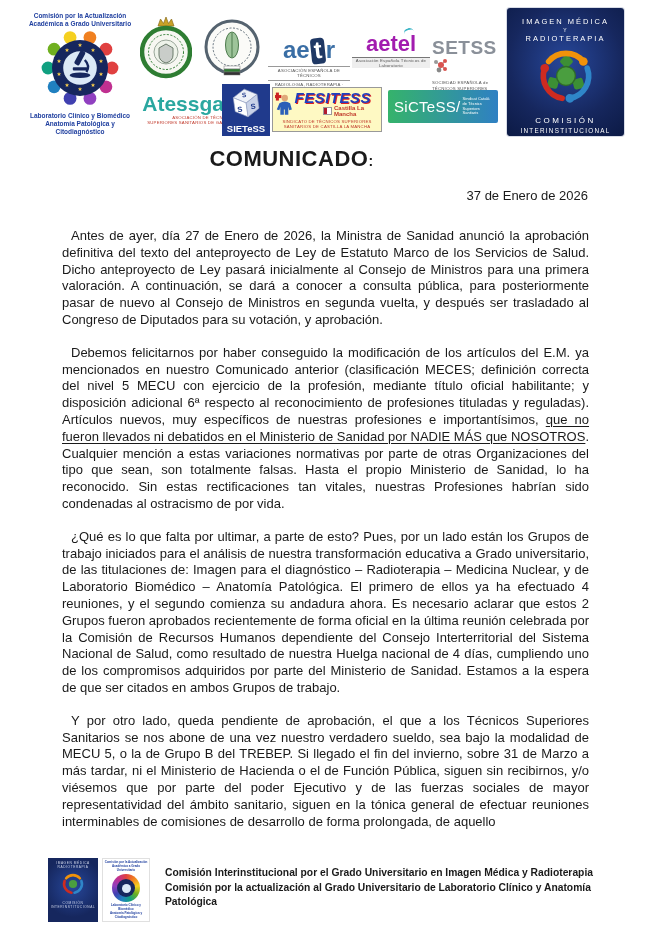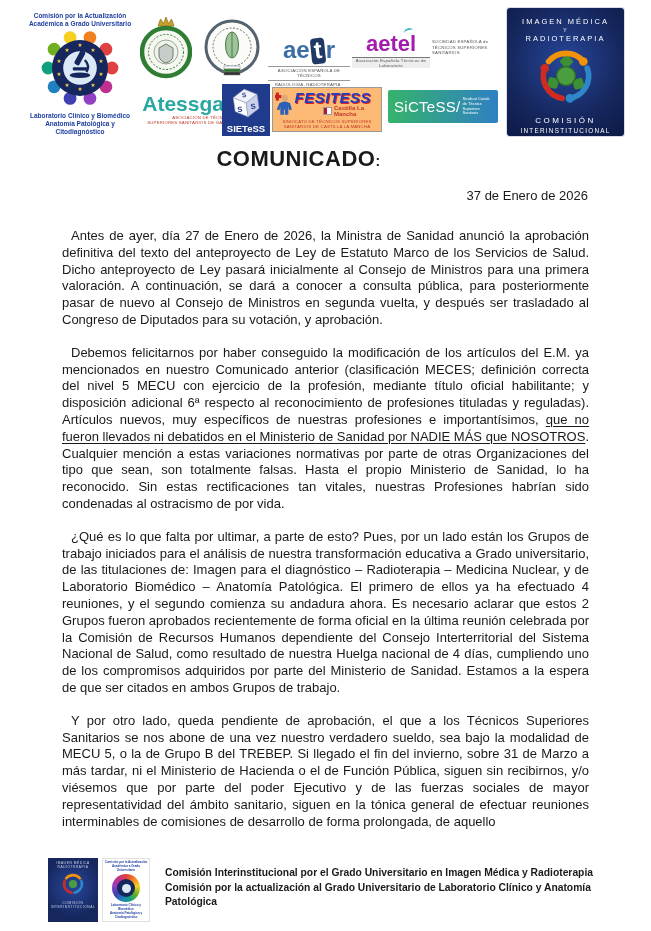--- a/index.html
+++ b/index.html
@@ -41,39 +41,39 @@
   .setss .tinysub{text-align:left;margin-top:1px;}
 
   .atessga{left:130px;top:88px;width:104px;text-align:right;}
   .atessga-word{font-size:21px;font-weight:bold;color:#2aa7a0;line-height:22px;}
   .atessga-word .cross{color:#e03a3a;font-size:12px;vertical-align:super;}
   .atessga .tinysub{color:#c0392b;}
 
   .sietess{left:222px;top:84px;width:48px;height:52px;background:#203a8c;text-align:center;}
   .sietess-word{font-size:9.5px;font-weight:bold;color:#fff;line-height:10px;}
 
-  .fesitess{left:272px;top:87px;width:110px;height:45px;background:#fdba74;
+  .fesitess{left:272px;top:87px;width:110px;height:45px;background:#fef9c3;
             border:1px solid #999;box-sizing:border-box;}
   .fesitess-main{display:flex;align-items:flex-start;padding:2px 2px 0 2px;}
   .fesitess-word{font-size:15px;font-weight:bold;font-style:italic;color:#1f3fbf;
                  line-height:15px;letter-spacing:.5px;text-shadow:1px 1px 0 #d22;}
   .fesitess-region{display:flex;align-items:center;gap:2px;margin:0 0 1px 28px;}
   .flagbox{width:9px;height:6px;background:linear-gradient(90deg,#b01c2e 50%,#fff 50%);
            border:.5px solid #999;}
   .fesitess-region span{font-size:6px;font-weight:bold;color:#c0392b;}
   .fesitess .tinysub{color:#c0392b;text-align:center;line-height:4.8px;}
 
   .sictess{left:388px;top:90px;width:110px;height:33px;border-radius:2px;
            background:linear-gradient(90deg,#35b36b,#2f80c3);color:#fff;
            display:flex;align-items:center;padding:0 6px;box-sizing:border-box;}
   .sictess-word{font-size:15px;line-height:16px;letter-spacing:.3px;}
   .sictess-sub{font-size:4px;line-height:4.6px;margin-left:2px;}
 
   
-  .title{left:7px;top:146px;width:583px;text-align:center;font-size:22px;font-weight:bold;
+  .title{left:0;top:146px;width:583px;text-align:center;font-size:22px;font-weight:bold;
          letter-spacing:.5px;}
   .title .colon{font-size:14px;}
   .date{right:63px;top:188px;font-size:13px;}
   .bodytext{left:62px;top:216px;width:527px;}
   .bodytext p{margin:12px 0 16px 0;font-size:13px;line-height:16.8px;text-align:justify;
               text-indent:9px;}
   .uline{text-decoration:underline;text-underline-offset:2px;}
 
   
   .mini-navy{left:48px;top:858px;width:50px;height:64px;
@@ -172,20 +172,34 @@
 
   <div class="abs aetel">
     <div class="aetel-word">
       <span class="aetel-accent"></span>
       <span>aetel</span>
     </div>
     <div class="tinysub">Asociación Española Técnicos de Laboratorio</div>
   </div>
 
   <div class="abs setss">
+    <div class="setss-word">
+      <span>SETSS</span>
+      <svg width="16" height="17" viewBox="0 0 16 17">
+        <line x1="4" y1="4" x2="9" y2="7" stroke="#aaa" stroke-width="1"></line>
+        <line x1="9" y1="7" x2="13" y2="3" stroke="#aaa" stroke-width="1"></line>
+        <line x1="9" y1="7" x2="7" y2="12" stroke="#aaa" stroke-width="1"></line>
+        <line x1="9" y1="7" x2="13" y2="11" stroke="#aaa" stroke-width="1"></line>
+        <circle cx="4" cy="4" r="2" fill="#999"></circle>
+          <circle cx="9" cy="7" r="3" fill="#d9534f"></circle>
+        <circle cx="13" cy="3" r="2" fill="#d9534f"></circle>
+          <circle cx="7" cy="12" r="2.4" fill="#888"></circle>
+        <circle cx="13" cy="11" r="2" fill="#d9534f"></circle>
+      </svg>
+    </div>
     <div class="tinysub">SOCIEDAD ESPAÑOLA de</div>
     <div class="tinysub">TÉCNICOS SUPERIORES SANITARIOS</div>
   </div>
 
   <div class="abs atessga">
     <div class="atessga-word"><span>Atessga</span><span class="cross">✚</span></div>
     <div class="tinysub">ASOCIACIÓN DE TÉCNICOS</div>
     <div class="tinysub">SUPERIORES SANITARIOS DE GALICIA</div>
   </div>
 

